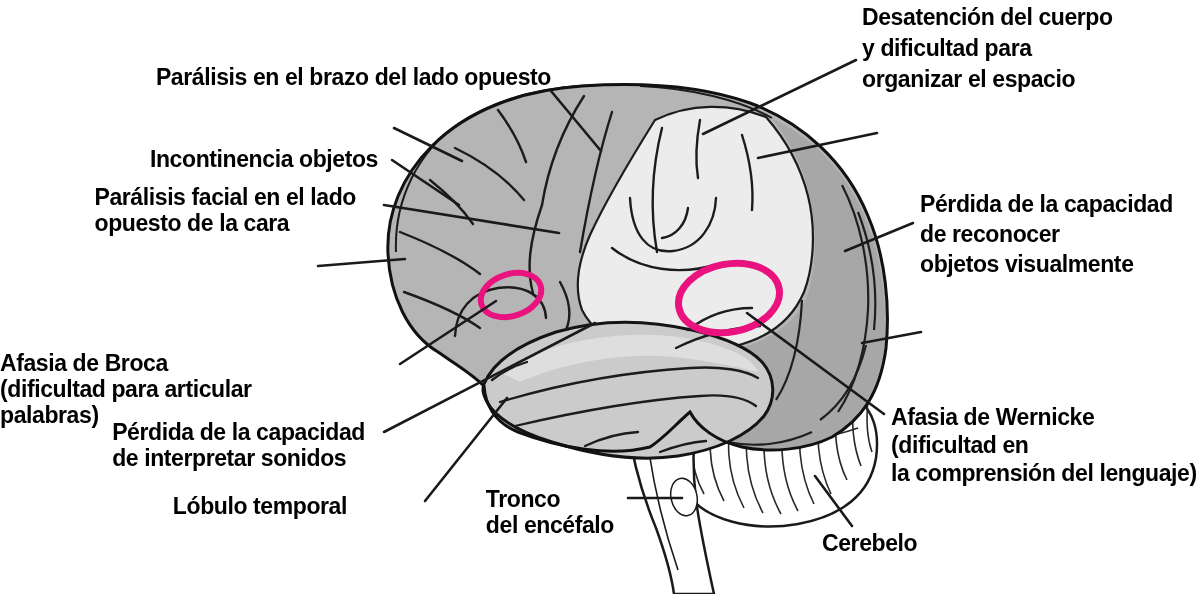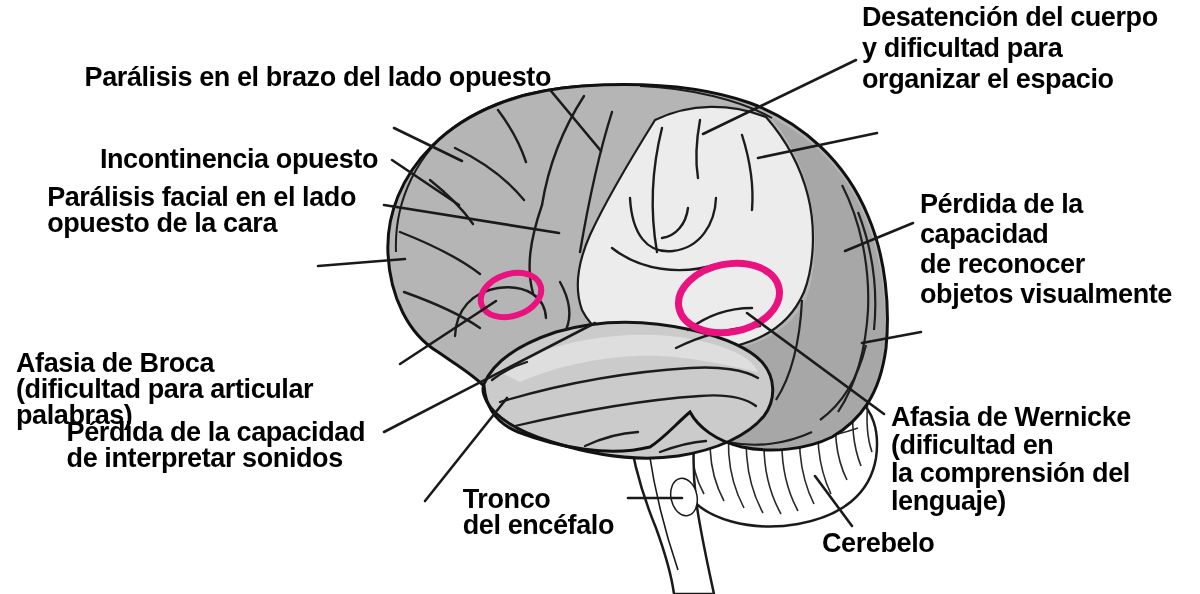--- a/index.html
+++ b/index.html
@@ -5,36 +5,36 @@
   html,body{margin:0;padding:0;background:#ffffff;}
   #stage{
     position:relative;width:1200px;height:594px;background:#ffffff;
     overflow:hidden;font-family:"Liberation Sans",sans-serif;
   }
   #brain-svg{position:absolute;left:0;top:0;}
   .label{
     position:absolute;
     font-family:"Liberation Sans",sans-serif;
     font-weight:bold;
-    font-size:27px;
+    font-size:23px;
     line-height:26px;
     letter-spacing:-0.4px;
     color:#000;
     white-space:pre-line;
   }
   .align-r{text-align:left;}
   .lh31{line-height:31px;}
   .lh30{line-height:30px;}
   .lh28{line-height:28px;}
   #lbl-brazo        {right:649px; top:64px;}
   #lbl-frontal      {right:817px; top:111px;}
   #lbl-incontinencia{right:822px; top:146px;}
   #lbl-facial       {right:844px; top:184px;}
   #lbl-cambios      {right:875px; top:251px;}
-  #lbl-broca        {right:872px; top:350px;margin-left:16px;}
+  #lbl-broca        {right:872px; top:350px;}
   #lbl-sonidos      {right:835px; top:419px;}
   #lbl-temporal     {right:853px; top:493px;}
   #lbl-tronco       {right:586px; top:486px;}
   #lbl-desatencion  {left:862px;  top:2px;}
   #lbl-parietal     {left:885px;  top:119px;}
   #lbl-reconocer    {left:920px;  top:189px;}
   #lbl-occipital    {left:928px;  top:319px;}
   #lbl-wernicke     {left:891px;  top:403px;}
   #lbl-cerebelo     {left:822px;  top:530px;text-align:center;}
 </style>
@@ -173,27 +173,28 @@
       <line x1="856" y1="60" x2="703" y2="134"></line>
       <line x1="877" y1="133" x2="758" y2="158"></line>
       <line x1="913" y1="223" x2="845" y2="251"></line>
       <line x1="921" y1="332" x2="862" y2="343"></line>
       <line x1="747" y1="313" x2="884" y2="414"></line>
       <line x1="815" y1="476" x2="852" y2="526"></line>
     </g>
   </svg>
 
   <div class="label align-r" id="lbl-brazo">Parálisis en el brazo del lado opuesto</div>
-  <div class="label align-r" id="lbl-incontinencia">Incontinencia opuesto</div>
+  <div class="label align-r" id="lbl-incontinencia">Incontinencia objetos</div>
   <div class="label align-r" id="lbl-facial">Parálisis facial en el lado
 opuesto de la cara</div>
   <div class="label align-r" id="lbl-broca">Afasia de Broca
 (dificultad para articular palabras)</div>
   <div class="label align-r" id="lbl-sonidos">Pérdida de la capacidad
 de interpretar sonidos</div>
+  <div class="label align-r" id="lbl-temporal">Lóbulo temporal</div>
   <div class="label align-r" id="lbl-tronco">Tronco
 del encéfalo</div>
   <div class="label lh31" id="lbl-desatencion">Desatención del cuerpo
 y dificultad para
 organizar el espacio</div>
   <div class="label lh30" id="lbl-reconocer">Pérdida de la capacidad
 de reconocer
 objetos visualmente</div>
   <div class="label lh28" id="lbl-wernicke">Afasia de Wernicke
 (dificultad en

